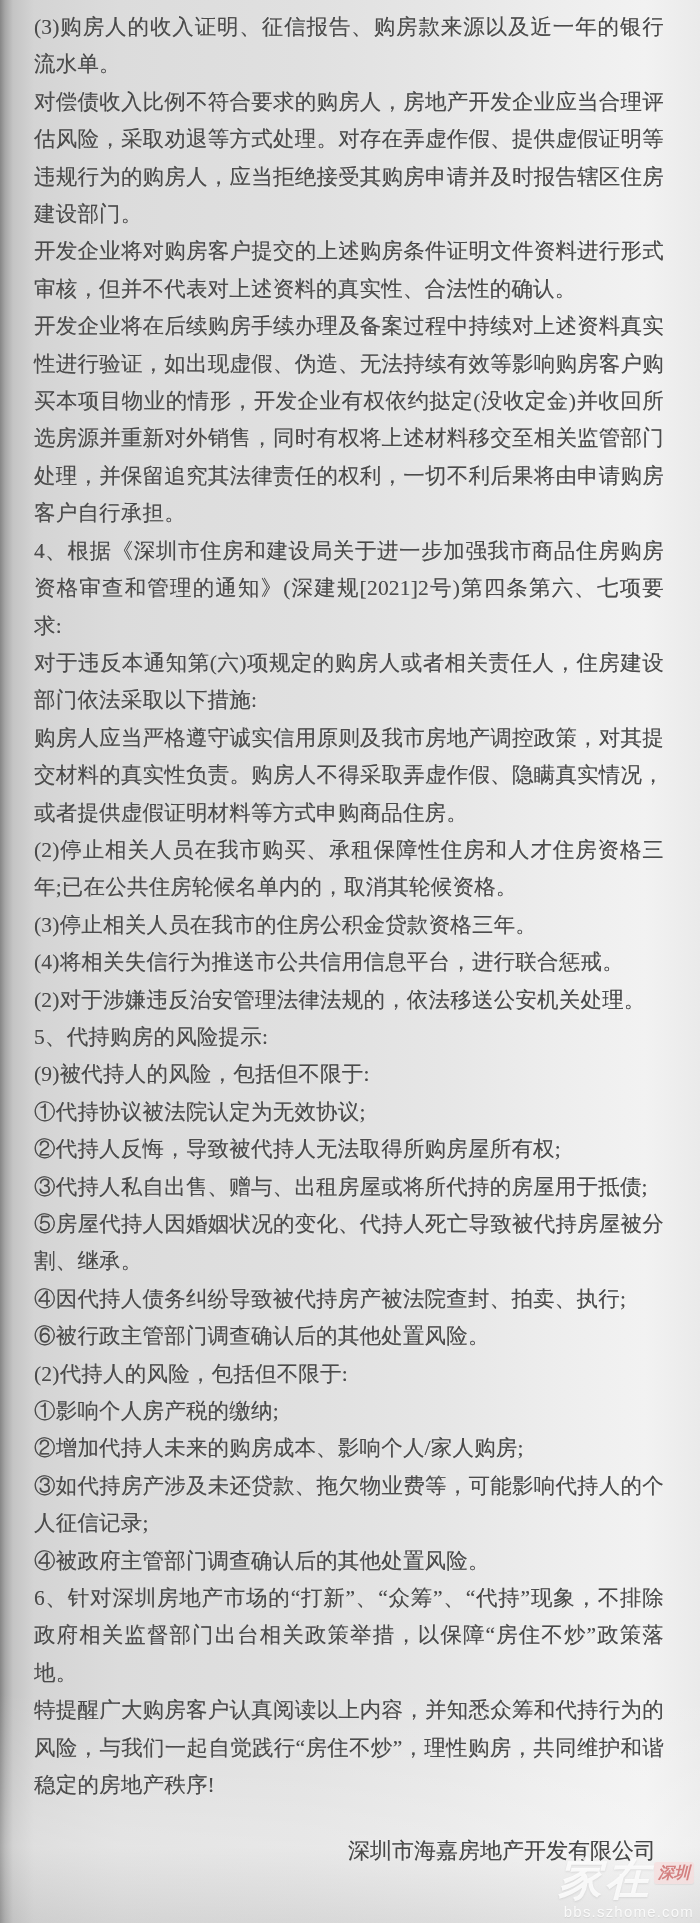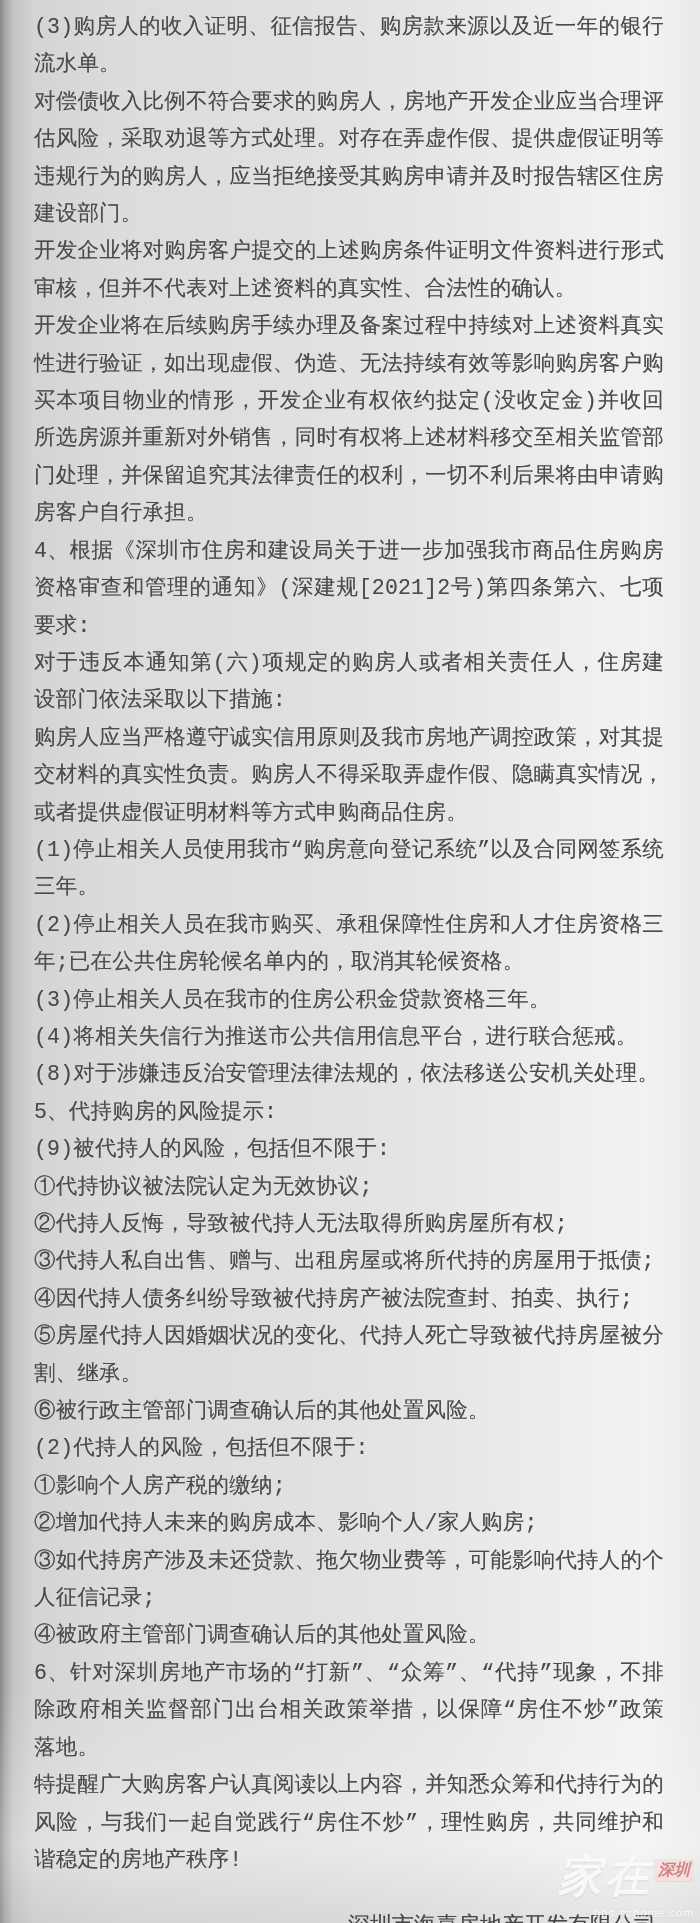--- a/index.html
+++ b/index.html
@@ -11,21 +11,20 @@
     font-family: "Liberation Serif", "DejaVu Serif", serif;
     
     background:
       linear-gradient(180deg, rgba(255,255,255,0) 0%, rgba(255,255,255,0) 88%, rgba(255,255,255,0.25) 96%, rgba(190,190,190,0.25) 100%),
       linear-gradient(90deg, #868686 0px, #a6a6a6 5px, #c4c4c4 13px, #d4d4d4 34px,
                       #dcdcdc 120px, #e0e0e0 300px, #e6e6e6 440px,
                       #eeeeee 565px, #f2f2f2 645px, #eaeaea 700px);
   }
   .doc-body {
     padding: 9px 36px 0 34px;
-    font-family: Liberation Mono, monospace;
   }
   .para {
     margin: 0;
     font-size: 21.5px;
     line-height: 37.4px;
     letter-spacing: 0.2px;
     color: #4b4b4b;
     text-align: justify;
     text-justify: inter-ideograph;
     text-shadow: 0 0 0.6px rgba(75,75,75,0.45);
@@ -61,51 +60,50 @@
     margin: 5px 0 0 2px;
     padding: 3px 4px;
     font-size: 16px;
     font-weight: bold;
     border-radius: 3px;
     color: rgba(205,110,110,0.85);
     background: rgba(248,216,216,0.6);
     box-shadow: 0 1px 1px rgba(150,150,150,0.15);
   }
   .wm-site {
-    margin-top: 10px;
-    font-size: 11px;
+    margin-top: 3px;
+    font-size: 15px;
     letter-spacing: 1.2px;
     color: rgba(255,255,255,0.85);
     text-shadow: 0 1px 1px rgba(140,140,140,0.2);
   }
 </style>
 </head>
 <body>
 
 <div class="page">
   <div class="doc-body">
     <p class="para">(3)购房人的收入证明、征信报告、购房款来源以及近一年的银行流水单。</p>
     <p class="para">对偿债收入比例不符合要求的购房人，房地产开发企业应当合理评估风险，采取劝退等方式处理。对存在弄虚作假、提供虚假证明等违规行为的购房人，应当拒绝接受其购房申请并及时报告辖区住房建设部门。</p>
     <p class="para">开发企业将对购房客户提交的上述购房条件证明文件资料进行形式审核，但并不代表对上述资料的真实性、合法性的确认。</p>
     <p class="para">开发企业将在后续购房手续办理及备案过程中持续对上述资料真实性进行验证，如出现虚假、伪造、无法持续有效等影响购房客户购买本项目物业的情形，开发企业有权依约挞定(没收定金)并收回所选房源并重新对外销售，同时有权将上述材料移交至相关监管部门处理，并保留追究其法律责任的权利，一切不利后果将由申请购房客户自行承担。</p>
     <p class="para">4、根据《深圳市住房和建设局关于进一步加强我市商品住房购房资格审查和管理的通知》(深建规[2021]2号)第四条第六、七项要求:</p>
     <p class="para">对于违反本通知第(六)项规定的购房人或者相关责任人，住房建设部门依法采取以下措施:</p>
     <p class="para">购房人应当严格遵守诚实信用原则及我市房地产调控政策，对其提交材料的真实性负责。购房人不得采取弄虚作假、隐瞒真实情况，或者提供虚假证明材料等方式申购商品住房。</p>
-    <p class="para">(1)停止相关人员使用我市“购房意向登记系统”以及合同网签系统三年。</p>
     <p class="para">(2)停止相关人员在我市购买、承租保障性住房和人才住房资格三年;已在公共住房轮候名单内的，取消其轮候资格。</p>
     <p class="para">(3)停止相关人员在我市的住房公积金贷款资格三年。</p>
     <p class="para">(4)将相关失信行为推送市公共信用信息平台，进行联合惩戒。</p>
-    <p class="para">(8)对于涉嫌违反治安管理法律法规的，依法移送公安机关处理。</p>
+    <p class="para">(2)对于涉嫌违反治安管理法律法规的，依法移送公安机关处理。</p>
     <p class="para">5、代持购房的风险提示:</p>
     <p class="para">(9)被代持人的风险，包括但不限于:</p>
     <p class="para">①代持协议被法院认定为无效协议;</p>
     <p class="para">②代持人反悔，导致被代持人无法取得所购房屋所有权;</p>
     <p class="para">③代持人私自出售、赠与、出租房屋或将所代持的房屋用于抵债;</p>
+    <p class="para">⑤房屋代持人因婚姻状况的变化、代持人死亡导致被代持房屋被分割、继承。</p>
     <p class="para">④因代持人债务纠纷导致被代持房产被法院查封、拍卖、执行;</p>
-    <p class="para">⑤房屋代持人因婚姻状况的变化、代持人死亡导致被代持房屋被分割、继承。</p>
     <p class="para">⑥被行政主管部门调查确认后的其他处置风险。</p>
     <p class="para">(2)代持人的风险，包括但不限于:</p>
     <p class="para">①影响个人房产税的缴纳;</p>
     <p class="para">②增加代持人未来的购房成本、影响个人/家人购房;</p>
     <p class="para">③如代持房产涉及未还贷款、拖欠物业费等，可能影响代持人的个人征信记录;</p>
     <p class="para">④被政府主管部门调查确认后的其他处置风险。</p>
     <p class="para">6、针对深圳房地产市场的“打新”、“众筹”、“代持”现象，不排除政府相关监督部门出台相关政策举措，以保障“房住不炒”政策落地。</p>
     <p class="para">特提醒广大购房客户认真阅读以上内容，并知悉众筹和代持行为的风险，与我们一起自觉践行“房住不炒”，理性购房，共同维护和谐稳定的房地产秩序!</p>
   </div>
 

